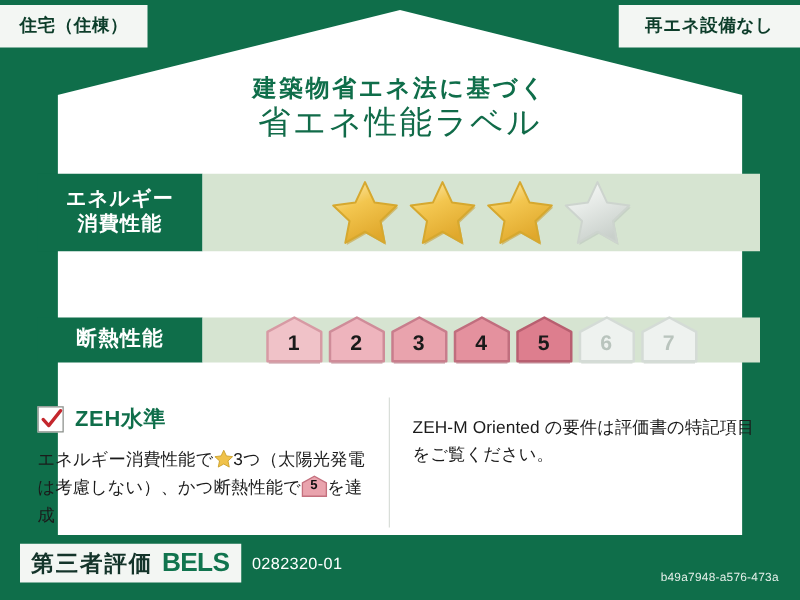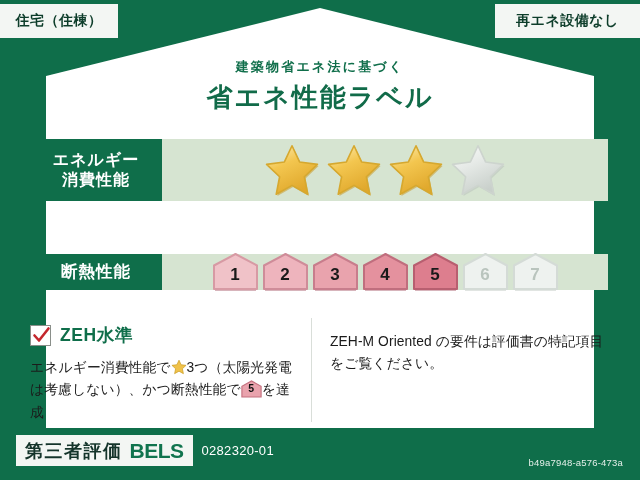--- a/index.html
+++ b/index.html
@@ -22,25 +22,25 @@
     position:absolute;background:#f3f6f3;color:#0d3d2a;
     font-size:14px;font-weight:bold;letter-spacing:.5px;
     display:flex;align-items:center;justify-content:center;
     height:34px;box-sizing:border-box;padding:0 8px;
   }
   #tag-left{left:0;top:4px;width:118px;}
   #tag-right{right:0;top:4px;width:145px;}
   
   .title-sub{
     position:absolute;left:0;right:0;top:58px;text-align:center;
-    color:#0f6e4a;font-size:13px;font-weight:bold;letter-spacing:2.2px;
+    color:#0f6e4a;font-size:19px;font-weight:bold;letter-spacing:2.2px;
   }
   .title-main{
     position:absolute;left:0;right:0;top:80px;text-align:center;
-    color:#116b49;font-size:26px;font-weight:bold;letter-spacing:2px;
+    color:#116b49;font-size:26px;font-weight:normal;letter-spacing:2px;
   }
   
   .row{position:absolute;left:30px;width:578px;height:62px;display:flex;align-items:stretch;}
   #row-energy{top:139px;}
   #row-insul{top:254px;height:36px;}
   .row-label{
     width:132px;background:#0f6e4a;color:#fff;
     display:flex;flex-direction:column;align-items:center;justify-content:center;
     font-size:16px;font-weight:bold;line-height:1.28;letter-spacing:1px;flex:none;
   }

